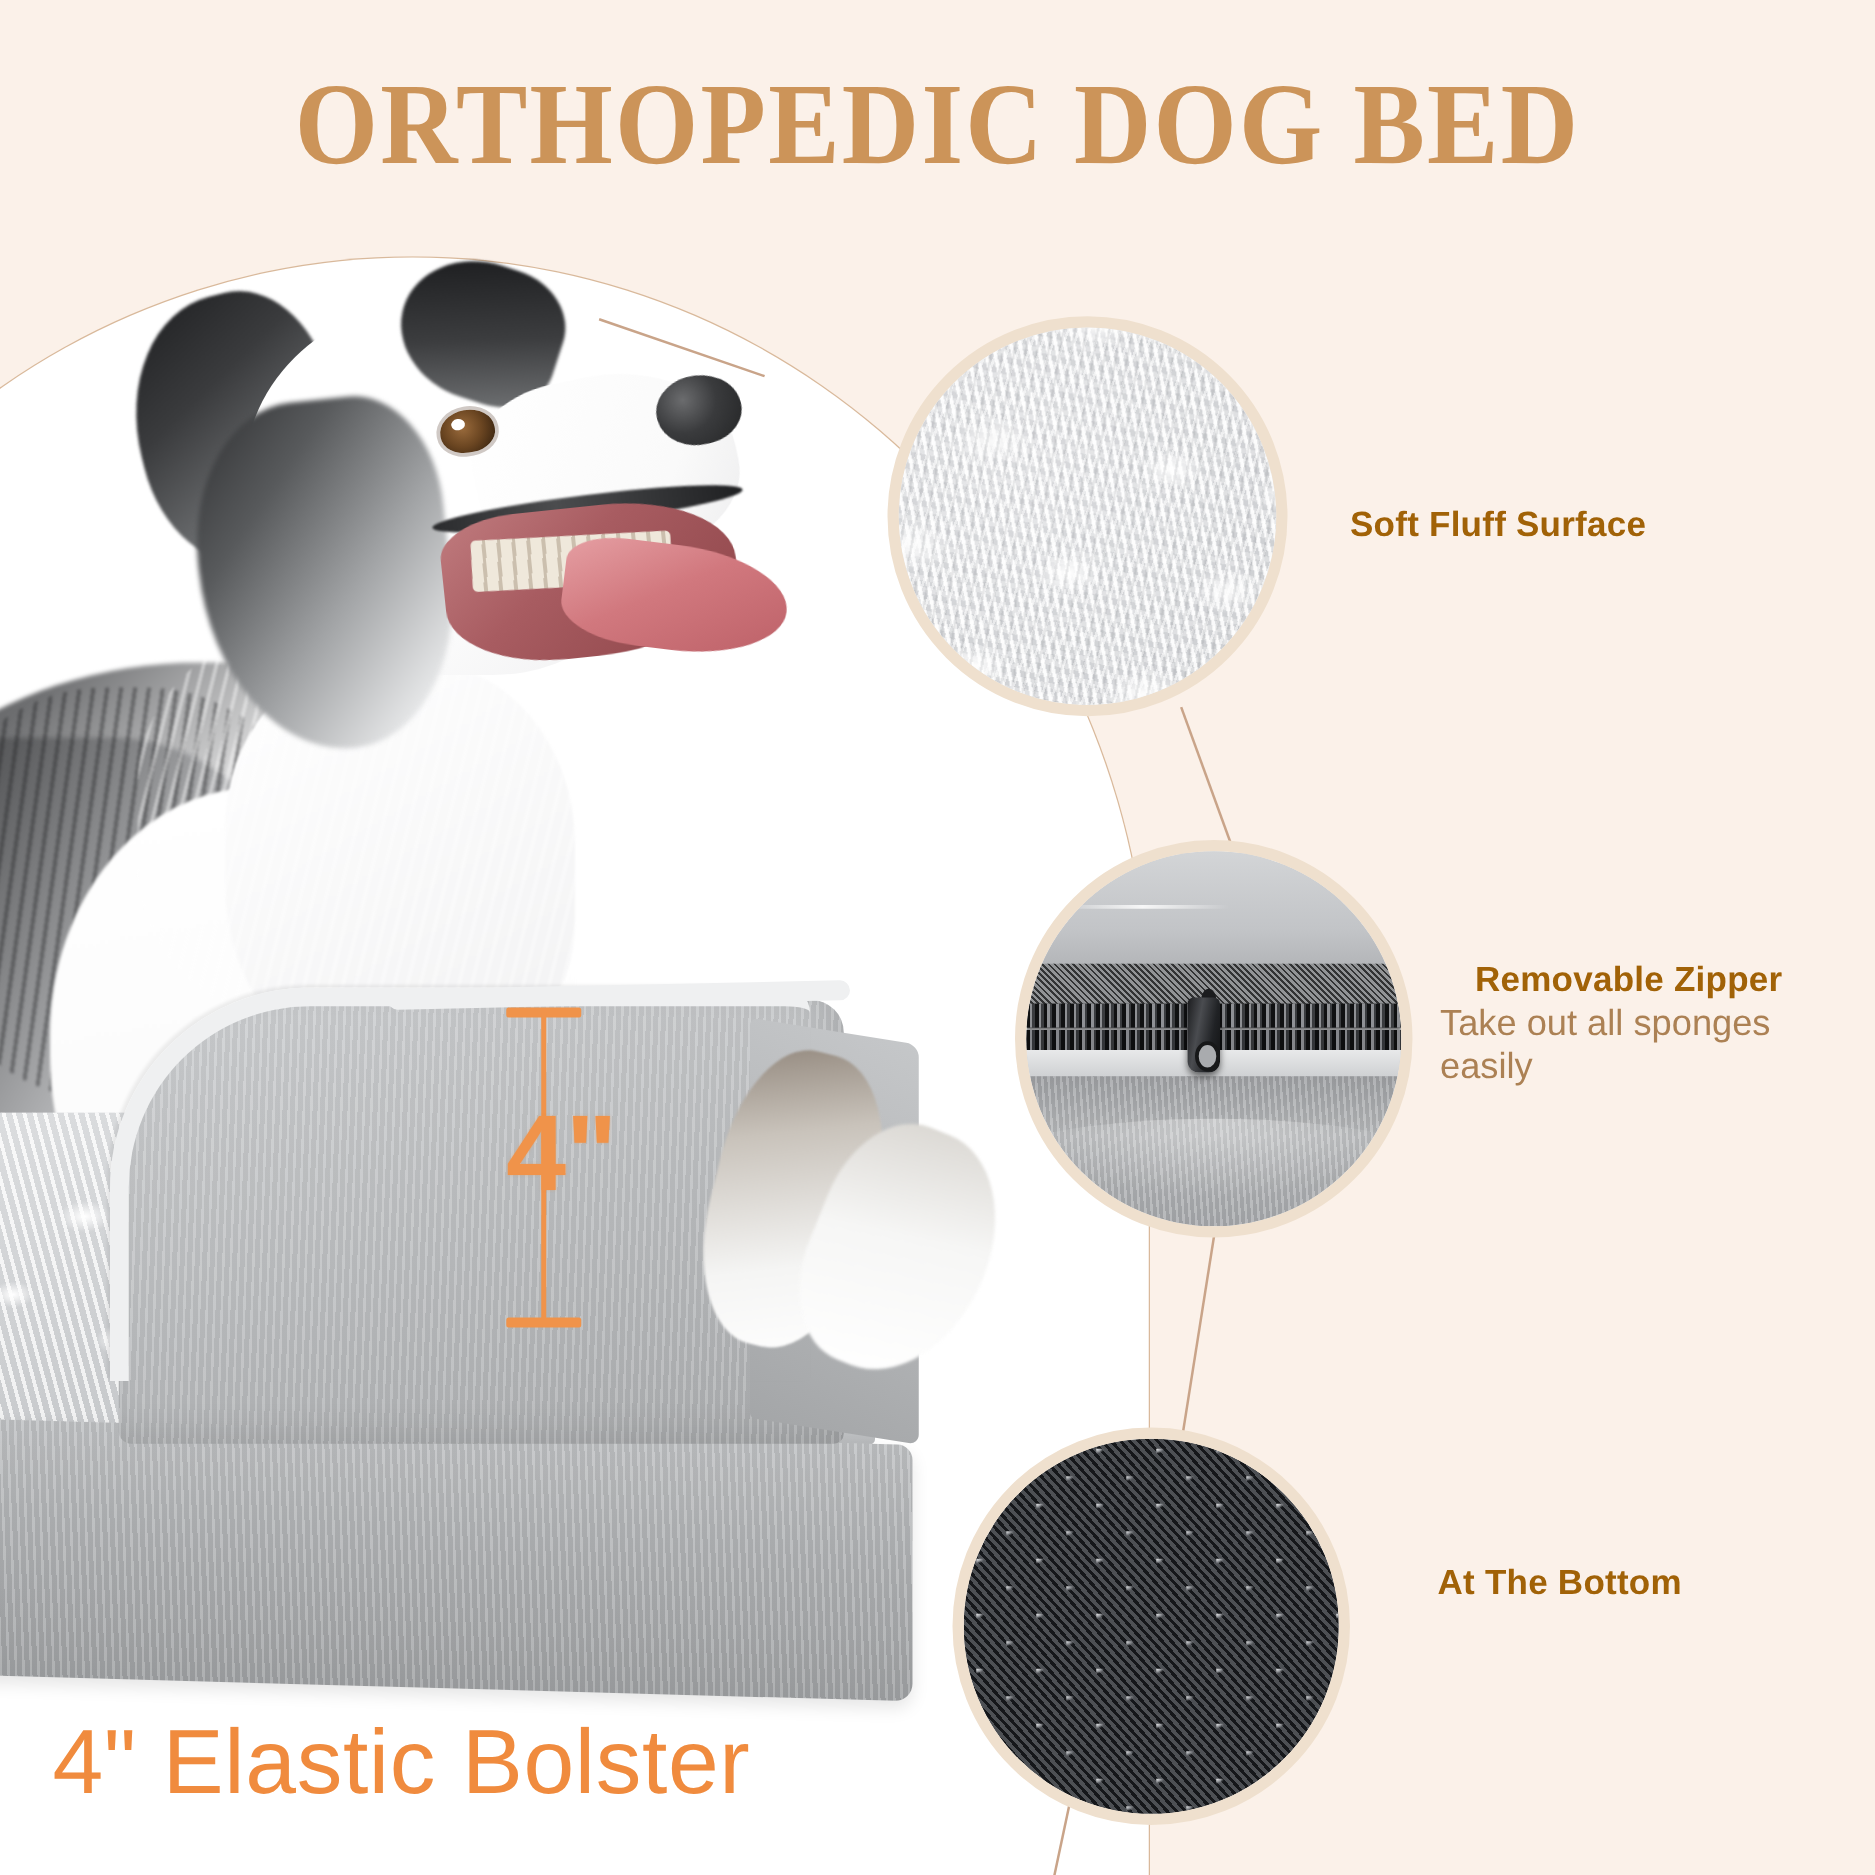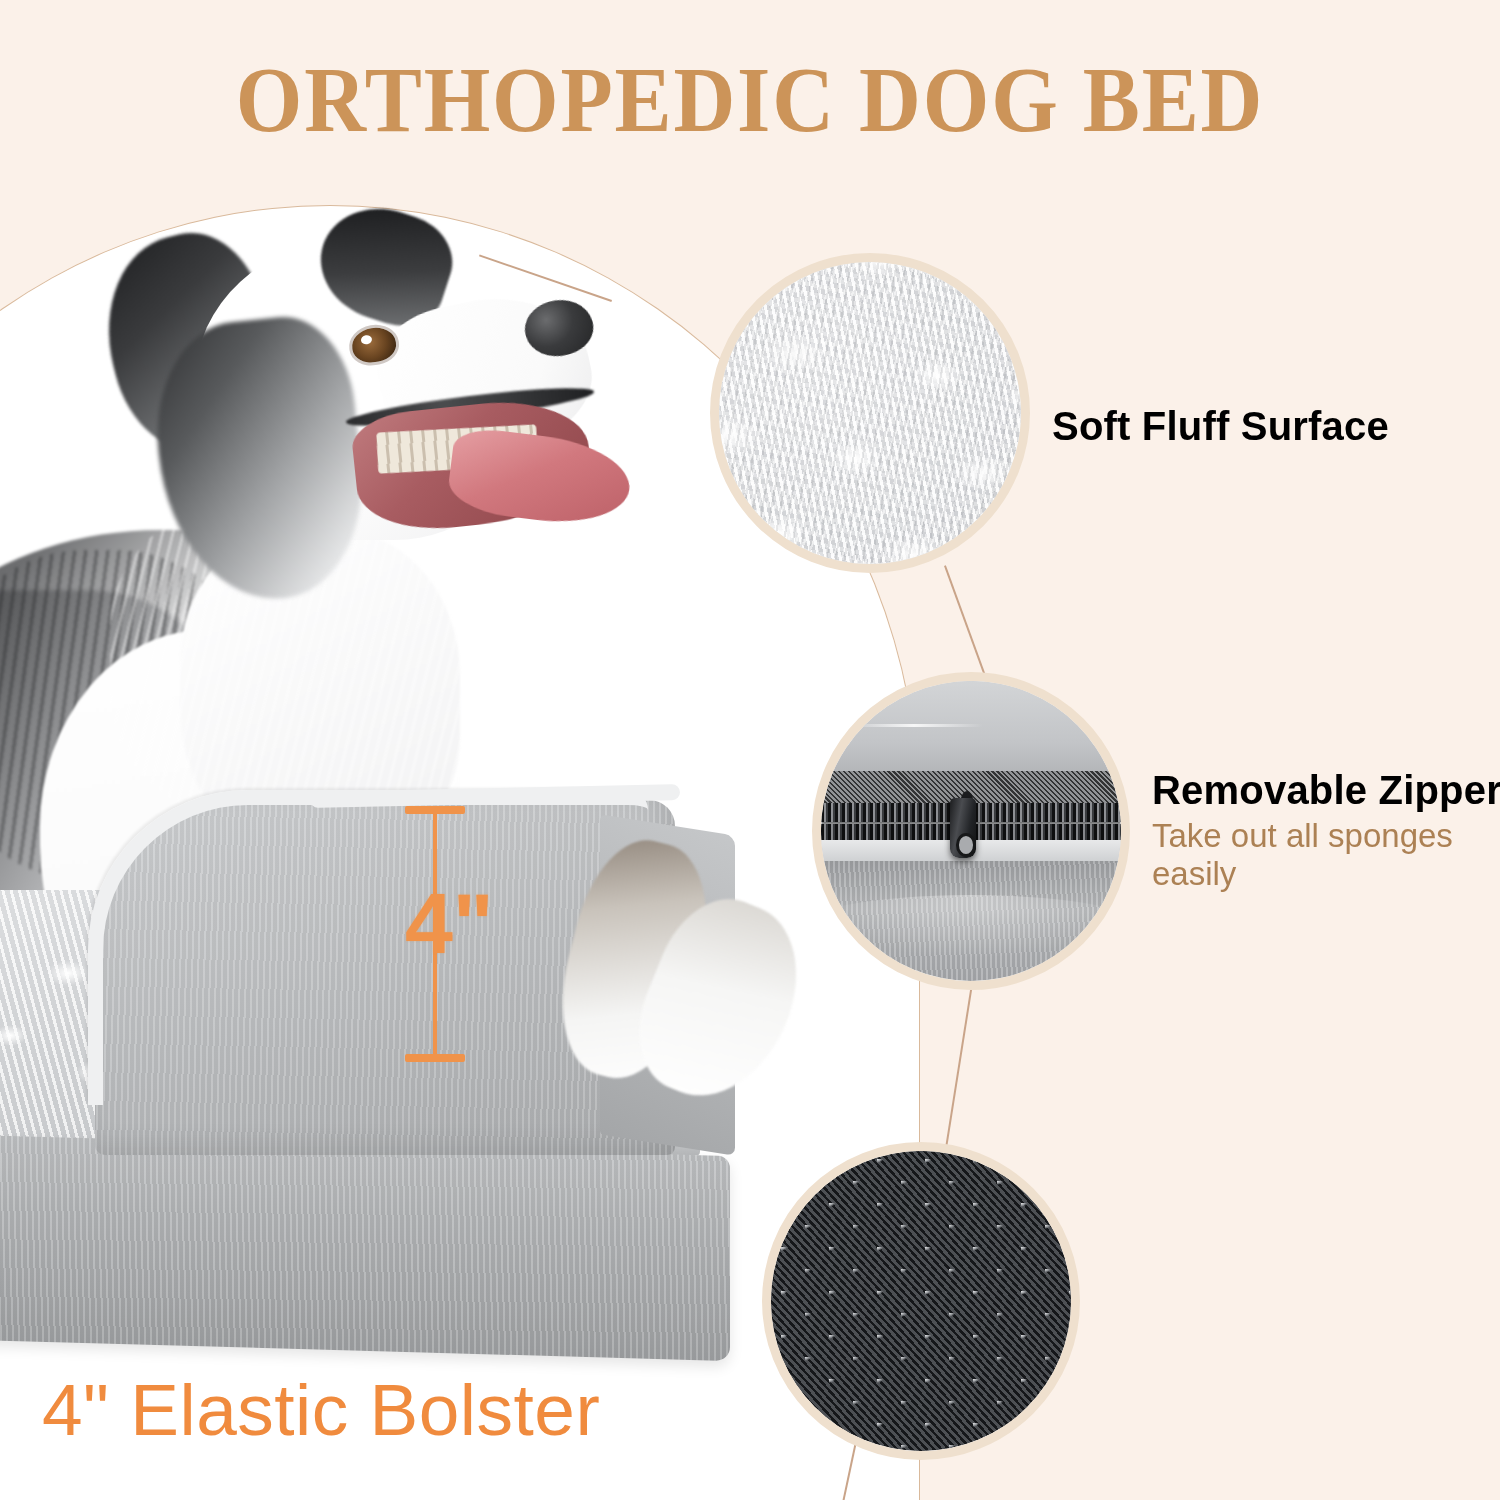--- a/index.html
+++ b/index.html
@@ -128,25 +128,26 @@
       radial-gradient(ellipse 8px 5px at 0 0, #e9eaec 0%, #8e9195 45%, rgba(40,42,45,0) 78%);
     background-size:48px 44px, 48px 44px;
     background-position:10px 8px, 34px 30px;
   }
 
   
   .conn{position:absolute;background:#C9A489;transform-origin:top left;}
 
   
   .lbl-title{
-    font-size:40px;font-weight:700;color:#000000;letter-spacing:.2px;line-height:1.12;
+    font-size:28px;font-weight:700;color:#a16207;letter-spacing:.2px;line-height:1.12;
     white-space:nowrap;
+    margin-left:28px;
   }
   .lbl-sub{
-    font-size:33px;font-weight:400;color:#AC8154;line-height:1.17;margin-top:4px;
+    font-size:29px;font-weight:400;color:#AC8154;line-height:1.17;margin-top:4px;
     max-width:330px;
   }
   .label-block{position:absolute;}
 
   
   .scene{position:absolute;left:0;top:200px;width:830px;height:1300px;}
 
   
   .bed-base{
     position:absolute;left:-60px;top:945px;width:790px;height:205px;
@@ -449,17 +450,18 @@
     <div class="lbl-title">Removable Zipper</div>
     <div class="lbl-sub">Take out all sponges easily</div>
   </div>
 
   <div class="callout" style="left:762px;top:1142px;width:318px;height:318px;">
     <div class="inner">
       <div class="nonslip"></div>
     </div>
   </div>
   <div class="label-block" style="left:1122px;top:1236px;">
+    <div class="lbl-title" style="margin-top:14px;">At The Bottom</div>
   </div>
 
   <div class="caption-bolster">4" Elastic Bolster</div>
 
 </div>
 
 </body></html>

